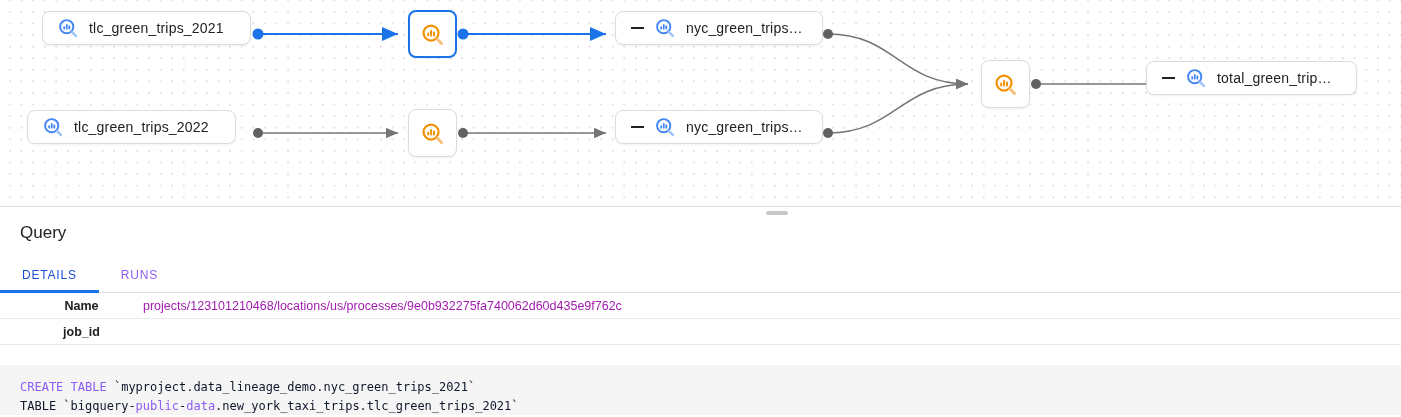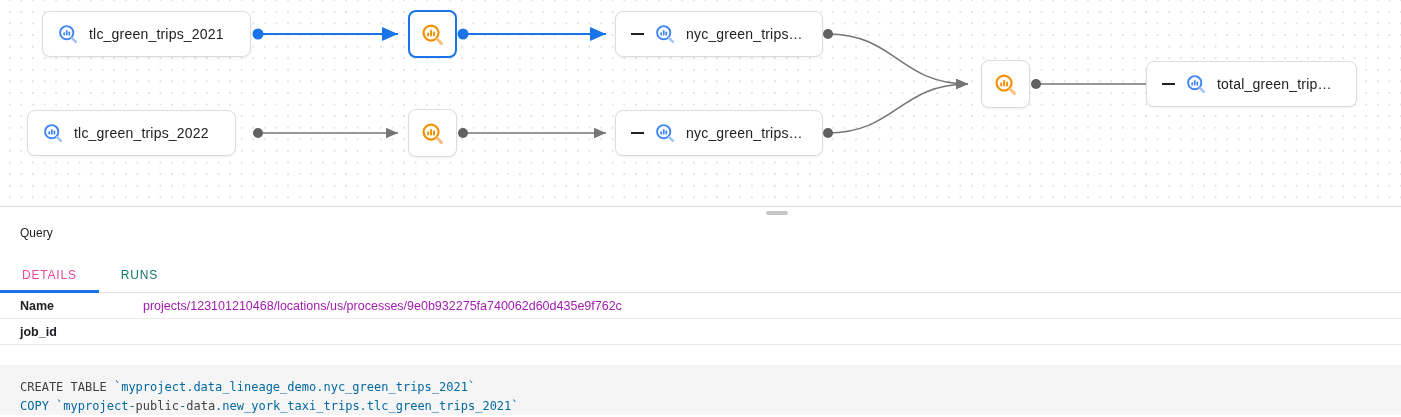--- a/index.html
+++ b/index.html
@@ -13,21 +13,21 @@
     background-image: radial-gradient(circle, #e3e3e3 1.2px, transparent 1.3px);
     background-size: 11.6px 11.6px;
     background-position: 4px 6px;
     border-bottom: 1px solid #dadce0;
   }
   .edges { position: absolute; left: 0; top: 0; }
 
   .node {
     position: absolute; display: flex; align-items: center;
     background: #fff; border: 1px solid #dadce0; border-radius: 8px;
-    height: 46px; padding: 0 14px; gap: 10px;
+    height: 34px; padding: 0 14px; gap: 10px;
     box-shadow: 0 1px 2px rgba(60,64,67,.08);
     cursor: pointer;
   }
   .node .label {
     font-size: 14px; font-weight: 500; color: #202124; letter-spacing: .2px;
     white-space: nowrap;
   }
   .process {
     position: absolute; width: 49px; height: 48px;
     background: #fff; border: 1px solid #dadce0; border-radius: 8px;
@@ -41,45 +41,45 @@
   }
   .collapse-btn::before { content: ""; display: block; width: 13px; height: 2px; background: #202124; }
 
   
   .panel { position: relative; background: #fff; }
   .resize-handle {
     position: absolute; left: 766px; top: 4px; width: 22px; height: 4px;
     background: #c6c6c6; border-radius: 2px; cursor: ns-resize;
   }
   .panel-header { height: 52px; display: flex; align-items: center; padding: 0 20px; }
-  .panel-title { font-size: 12px; color: #202124; font-weight: 400; }
+  .panel-title { font-size: 17px; color: #202124; font-weight: 400; }
 
   .tabs { display: flex; height: 34px; border-bottom: 1px solid #e0e0e0; }
   .tab {
     display: flex; align-items: center; padding: 0 22px;
     font-size: 12px; font-weight: 500; letter-spacing: .8px;
-    color: #0f766e; cursor: pointer; border-bottom: 3px solid transparent;
+    color: #8b5cf6; cursor: pointer; border-bottom: 3px solid transparent;
     margin-bottom: -1px;
   }
-  .tab.active { color: #ec4899; border-bottom-color: #1a73e8; }
-
-  .kv-table { width: 100%; }
+  .tab.active { color: #1d4ed8; border-bottom-color: #1a73e8; }
+
+  .kv-table { width: 100%; text-align: center; }
   .kv-row { display: flex; height: 26px; align-items: center; border-bottom: 1px solid #e9e9e9; }
   .kv-label { width: 143px; padding-left: 20px; font-size: 12.5px; font-weight: 700; color: #202124; flex: none; }
   .kv-value { font-size: 12.5px; color: #a21caf; white-space: nowrap; }
 
   .code-gap { height: 20px; }
   .code-block {
     background: #f5f5f5; height: 50px; padding: 13px 20px 0 20px;
     font-family: "DejaVu Sans Mono", "Liberation Mono", monospace;
     font-size: 12px; line-height: 19px; color: #202124;
   }
   .code-line { white-space: pre; }
-  .code-line .keyword { color: #404040; }
-  .code-line .plain { color: #0369a1; }
+  .code-line .keyword { color: #8b5cf6; }
+  .code-line .plain { color: #0f172a; }
 
   .bq-icon { flex: none; display: block; }
 </style>
 </head>
 <body>
 
 <div class="graph">
 
   <svg class="edges" width="1401" height="207" viewBox="0 0 1401 207">
     <defs>
@@ -218,15 +218,15 @@
     </div>
     <div class="kv-row">
       <div class="kv-label">job_id</div>
     </div>
   </div>
 
   <div class="code-gap"></div>
 
   <div class="code-block">
     <div class="code-line"><span class="keyword">CREATE TABLE</span><span class="plain"> `myproject.data_lineage_demo.nyc_green_trips_2021`</span></div>
-    <div class="code-line"><span class="plain">COPY `myproject</span><span class="plain">-</span><span class="keyword">public</span><span class="plain">-</span><span class="keyword">data</span><span class="plain">.new_york_taxi_trips.tlc_green_trips_2021`</span></div>
+    <div class="code-line"><span class="plain">TABLE `bigquery</span><span class="plain">-</span><span class="keyword">public</span><span class="plain">-</span><span class="keyword">data</span><span class="plain">.new_york_taxi_trips.tlc_green_trips_2021`</span></div>
   </div>
 </div>
 
 </body></html>

